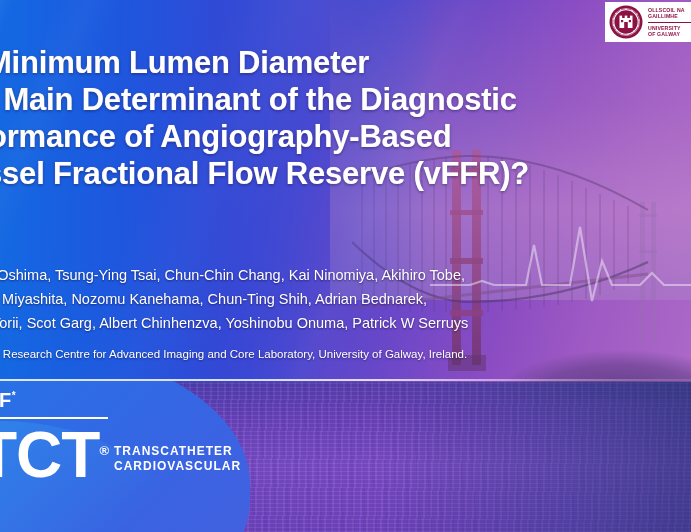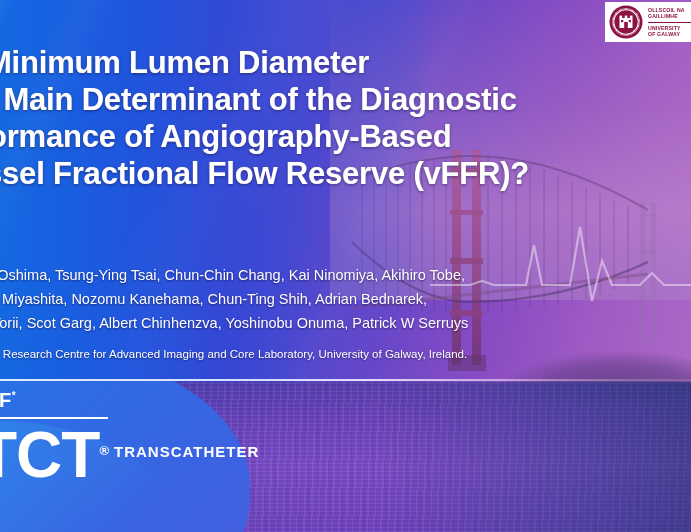--- a/index.html
+++ b/index.html
@@ -268,21 +268,21 @@
     letter-spacing: -1px;
     line-height: 64px;
   }
   .tct sup { font-size: 13px; vertical-align: super; font-weight: bold; }
   .tct-words {
     position: absolute;
     left: 114px;
     top: 63px;
     color: #ffffff;
     font-weight: bold;
-    font-size: 15px;
+    font-size: 12px;
     line-height: 15px;
     letter-spacing: 1.0px;
   }
 
   
   .uni-logo {
     position: absolute;
     right: -6px;
     top: 2px;
     width: 92px;
@@ -407,20 +407,21 @@
   <div class="affiliation">B Research Centre for Advanced Imaging and Core Laboratory, University of Galway, Ireland.</div>
 
   <div class="logo-panel">
     <div class="curve"></div>
     <div class="curve2"></div>
     <div class="crf"><span>RF</span><sup>*</sup></div>
     <div class="crf-rule"></div>
     <div class="tct"><span>TCT</span><sup>®</sup></div>
     <div class="tct-words">
       <div>TRANSCATHETER</div>
+      <div>CARDIOVASCULAR</div>
     </div>
   </div>
 
   <div class="uni-logo">
     <svg class="uni-crest" viewBox="0 0 34 34">
       <circle cx="17" cy="17" r="16.5" fill="#8c1244"></circle>
       <circle cx="17" cy="17" r="12.2" fill="none" stroke="#ffffff" stroke-width="1.1"></circle>
       <circle cx="17" cy="17" r="13.6" fill="none" stroke="#ffffff" stroke-width="0.5"></circle>
 
       <rect x="10.5" y="13" width="13" height="10" fill="#ffffff"></rect>

